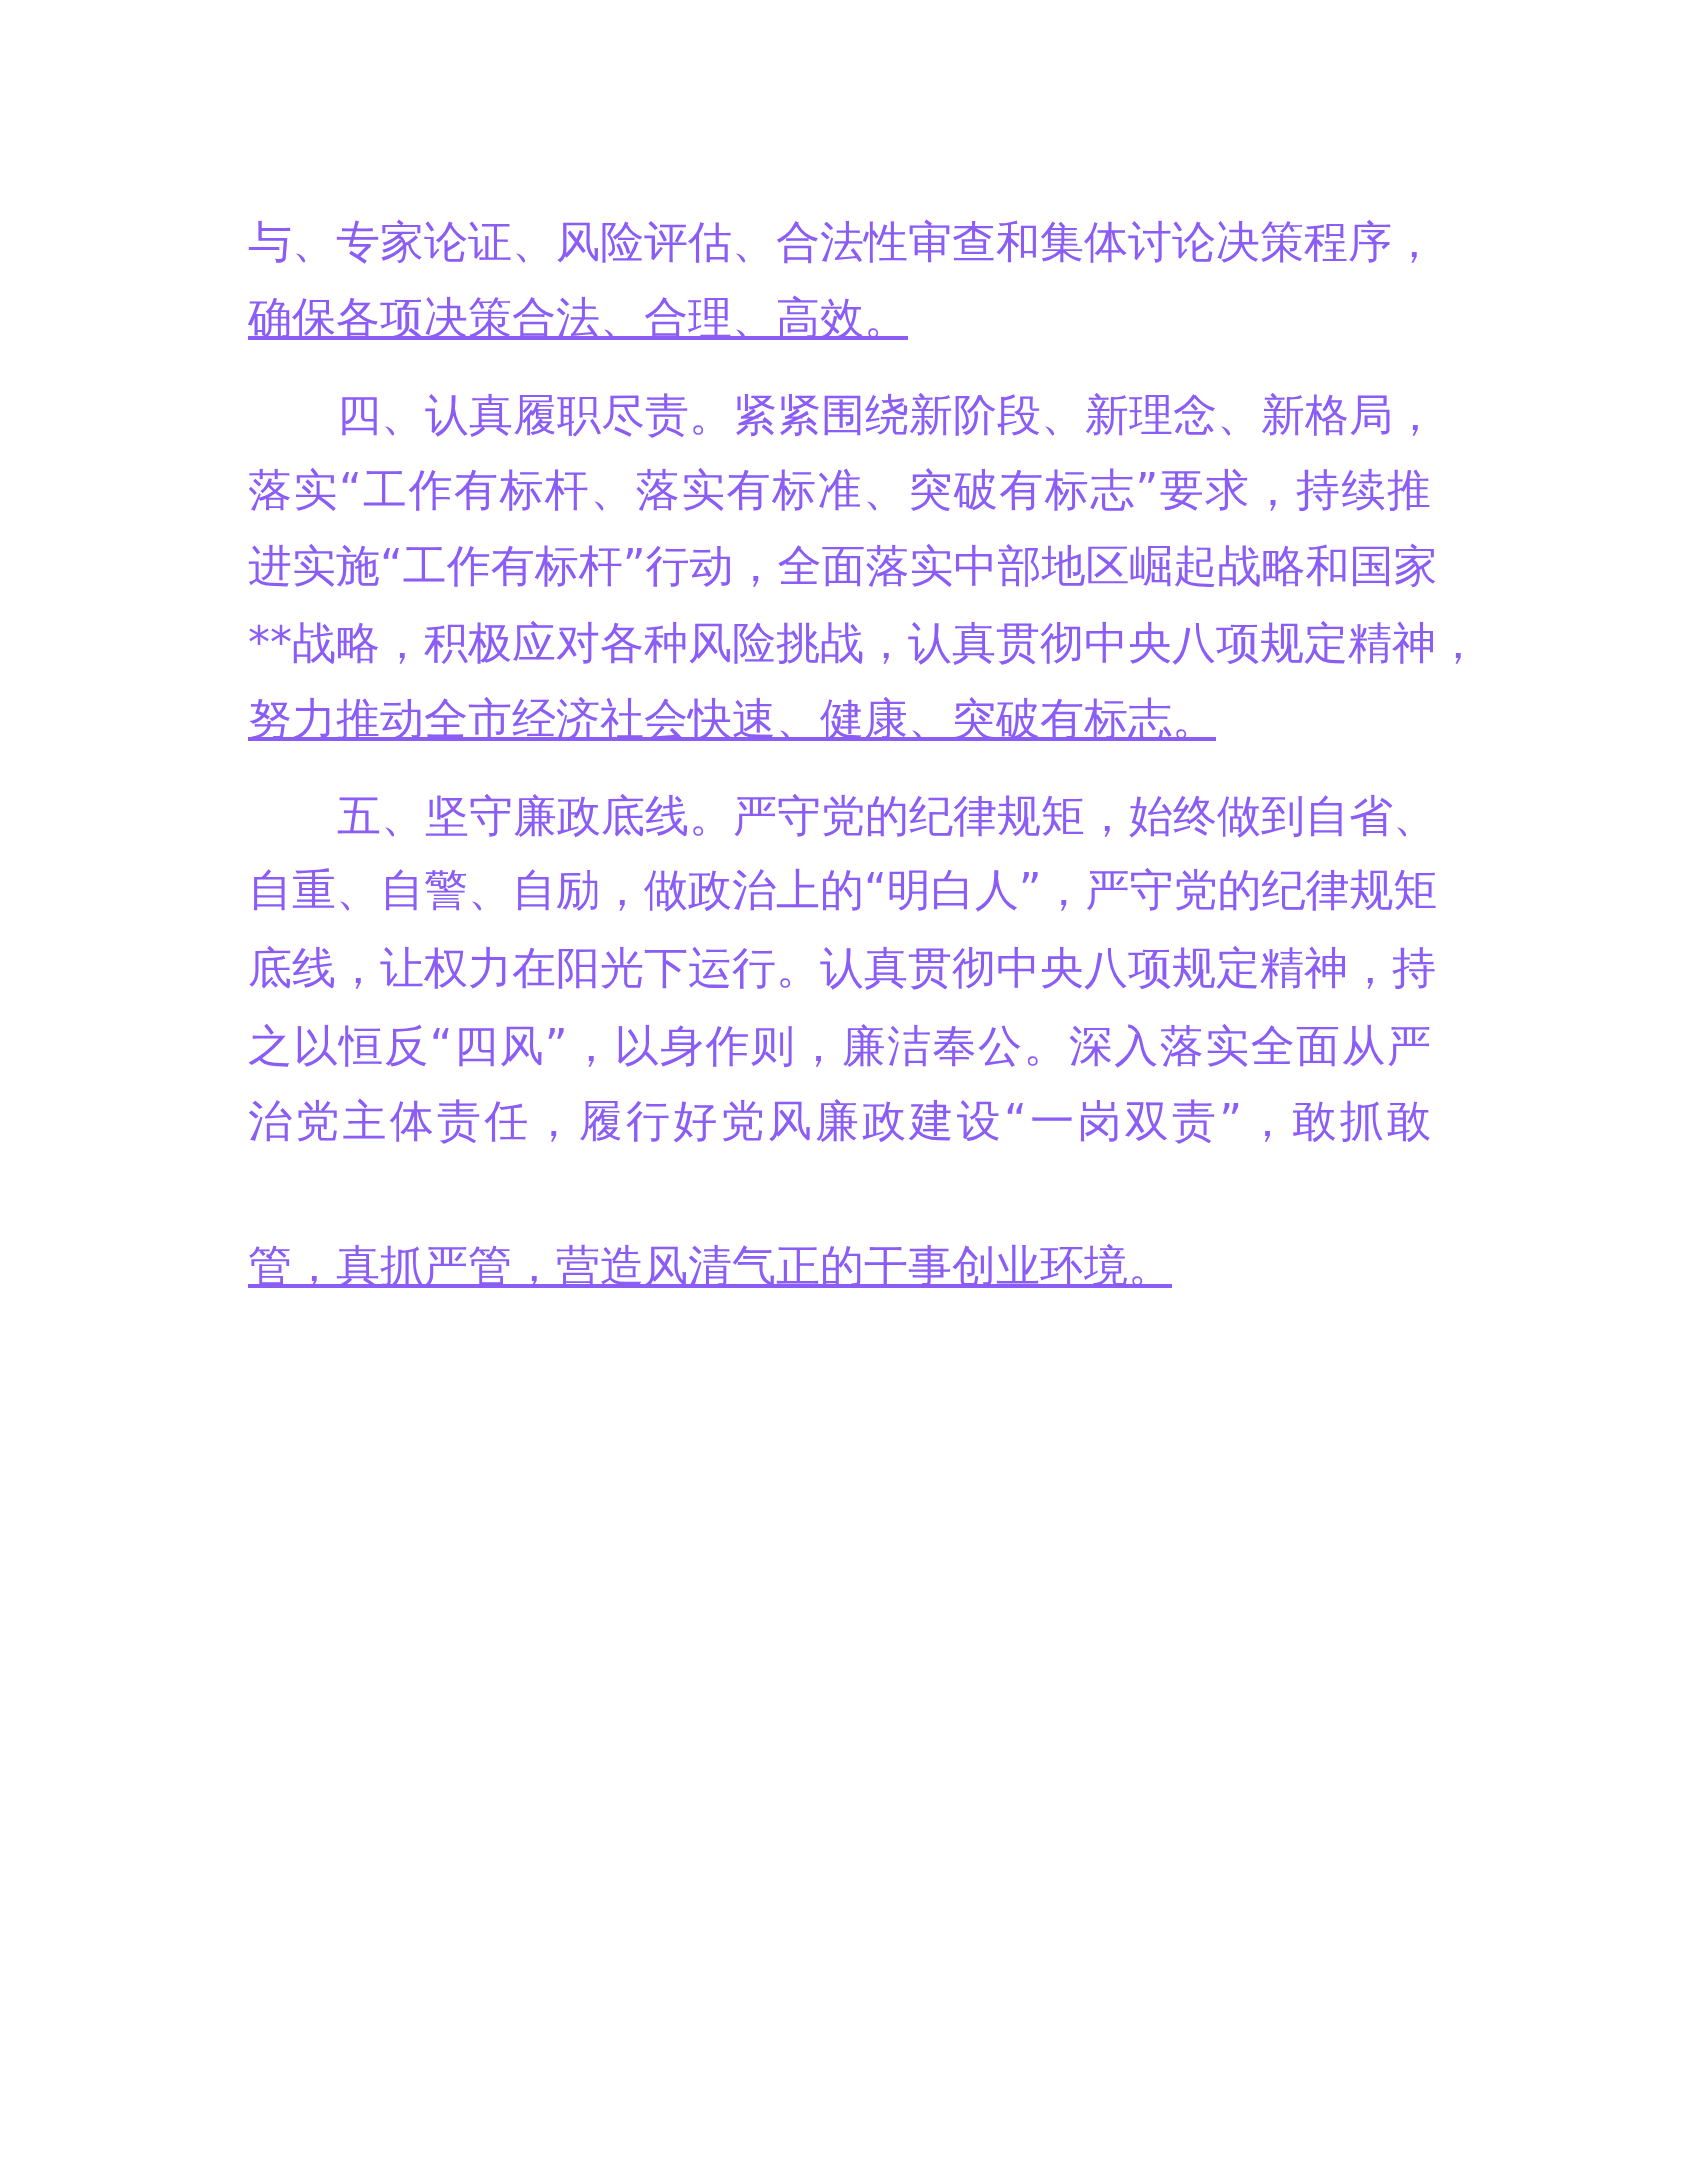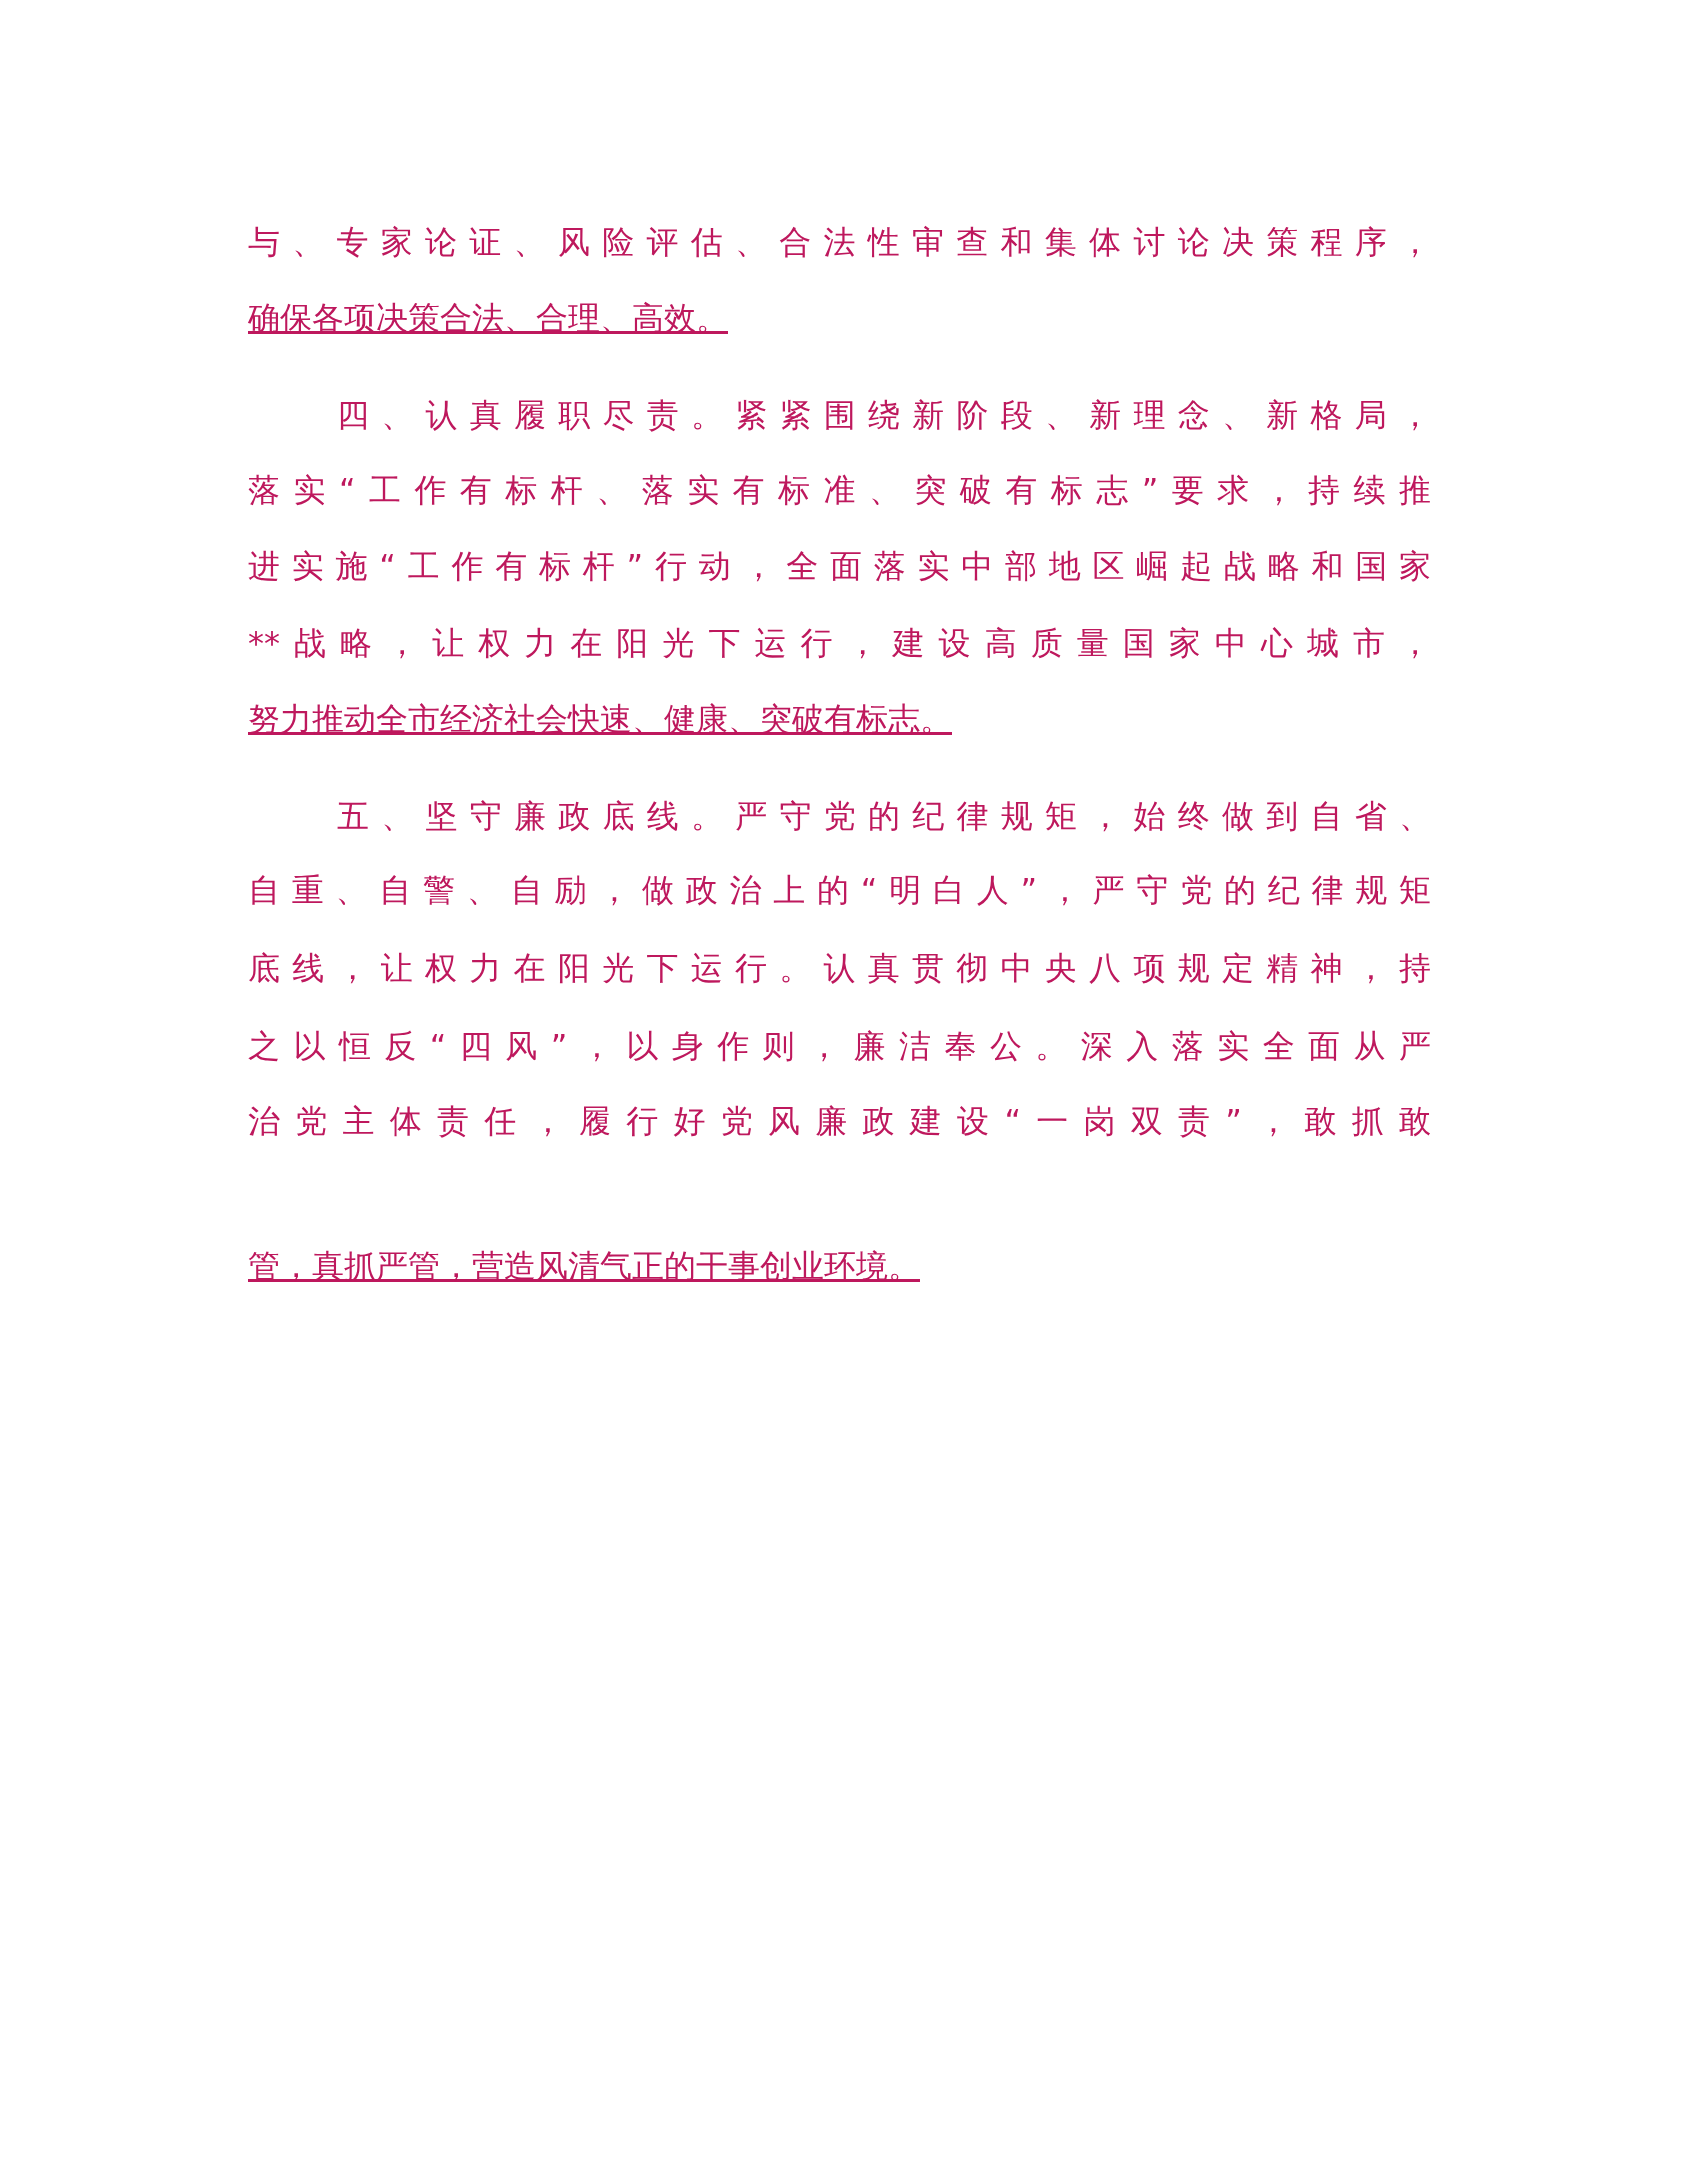--- a/index.html
+++ b/index.html
@@ -1,41 +1,41 @@
 <!DOCTYPE html>
 <html><head>
 <meta charset="utf-8">
 <style>
   html, body { margin: 0; padding: 0; background: #ffffff; }
   body { width: 1683px; height: 2178px; position: relative; overflow: hidden;
          font-family: "DejaVu Sans", "Liberation Sans", sans-serif; color: #000000; }
   .page { position: absolute; left: 0; top: 0; width: 1683px; height: 2178px; background: #ffffff; }
   .body-text { position: absolute; left: 248px; width: 1183px; top: 0; }
   .line { position: absolute; left: 0; width: 1183px; height: 76px; line-height: 76px;
-          font-size: 32px; white-space: nowrap; text-align: justify; text-align-last: justify;
-          color: #be185d; }
+          font-size: 44px; white-space: nowrap; text-align: justify; text-align-last: justify;
+          color: #8b5cf6; }
   .line.last { text-align-last: left; text-decoration: underline; }
   .line.indent { left: 89px; width: 1094px; }
 </style>
 </head>
 <body>
 
 <div class="page">
   <div class="body-text">
 
     <div>
       <div class="line" style="top:204px">与、专家论证、风险评估、合法性审查和集体讨论决策程序，</div>
       <div class="line last" style="top:280px">确保各项决策合法、合理、高效。</div>
     </div>
 
     <div>
       <div class="line indent" style="top:377px">四、认真履职尽责。紧紧围绕新阶段、新理念、新格局，</div>
       <div class="line" style="top:452px">落实“工作有标杆、落实有标准、突破有标志”要求，持续推</div>
       <div class="line" style="top:528px">进实施“工作有标杆”行动，全面落实中部地区崛起战略和国家</div>
-      <div class="line" style="top:605px">**战略，让权力在阳光下运行，建设高质量国家中心城市，</div>
+      <div class="line" style="top:605px">**战略，积极应对各种风险挑战，认真贯彻中央八项规定精神，</div>
       <div class="line last" style="top:681px">努力推动全市经济社会快速、健康、突破有标志。</div>
     </div>
 
     <div>
       <div class="line indent" style="top:778px">五、坚守廉政底线。严守党的纪律规矩，始终做到自省、</div>
       <div class="line" style="top:852px">自重、自警、自励，做政治上的“明白人”，严守党的纪律规矩</div>
       <div class="line" style="top:930px">底线，让权力在阳光下运行。认真贯彻中央八项规定精神，持</div>
       <div class="line" style="top:1008px">之以恒反“四风”，以身作则，廉洁奉公。深入落实全面从严</div>
       <div class="line" style="top:1083px">治党主体责任，履行好党风廉政建设“一岗双责”，敢抓敢</div>
       <div class="line last" style="top:1228px">管，真抓严管，营造风清气正的干事创业环境。</div>

